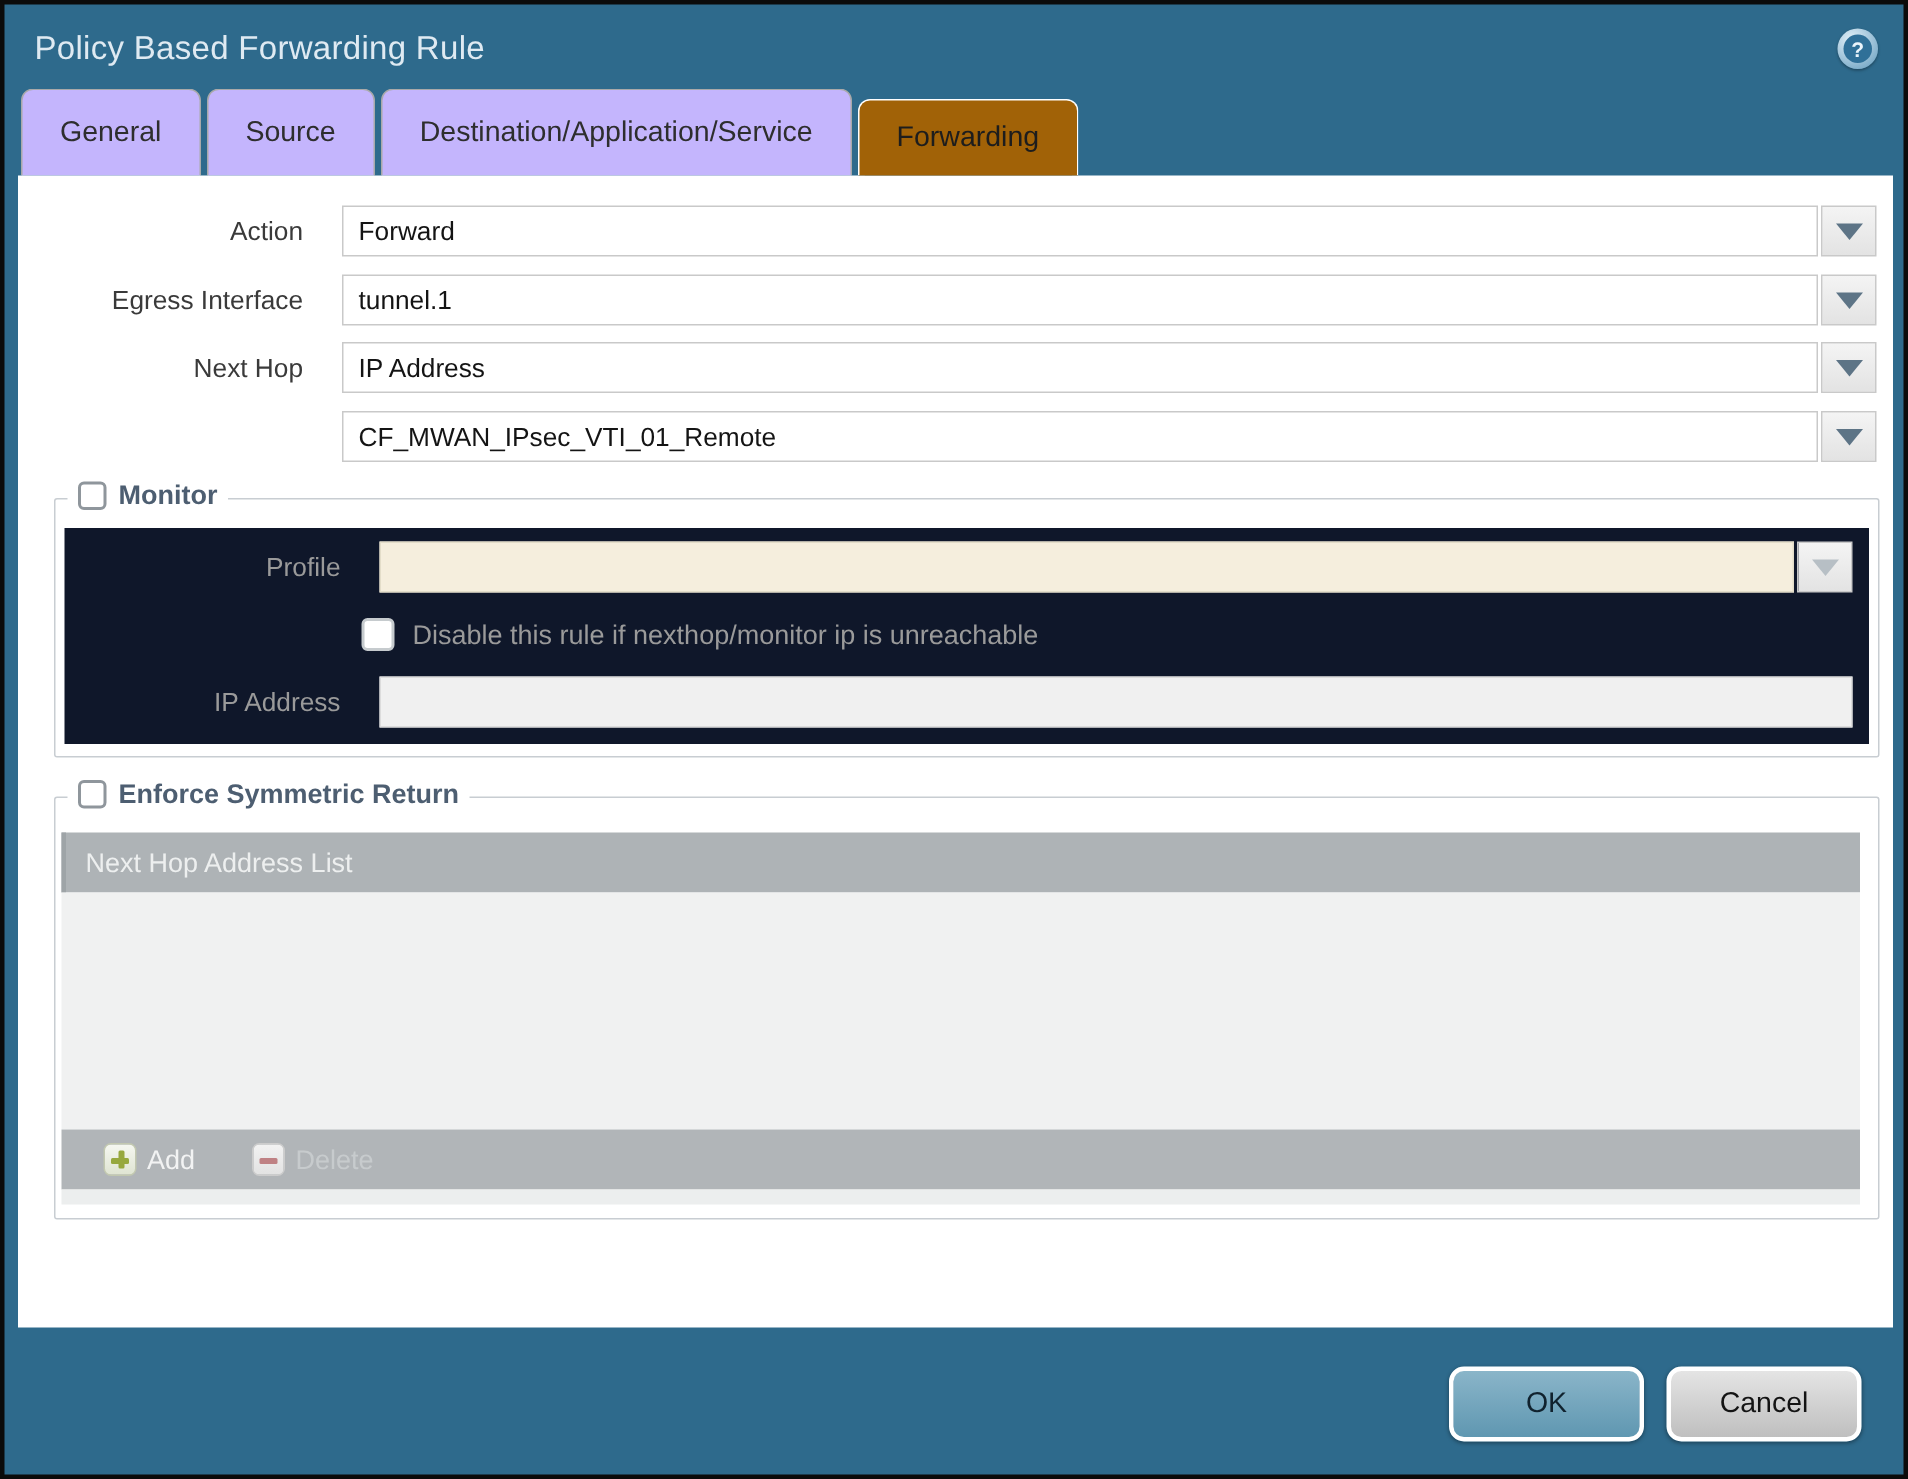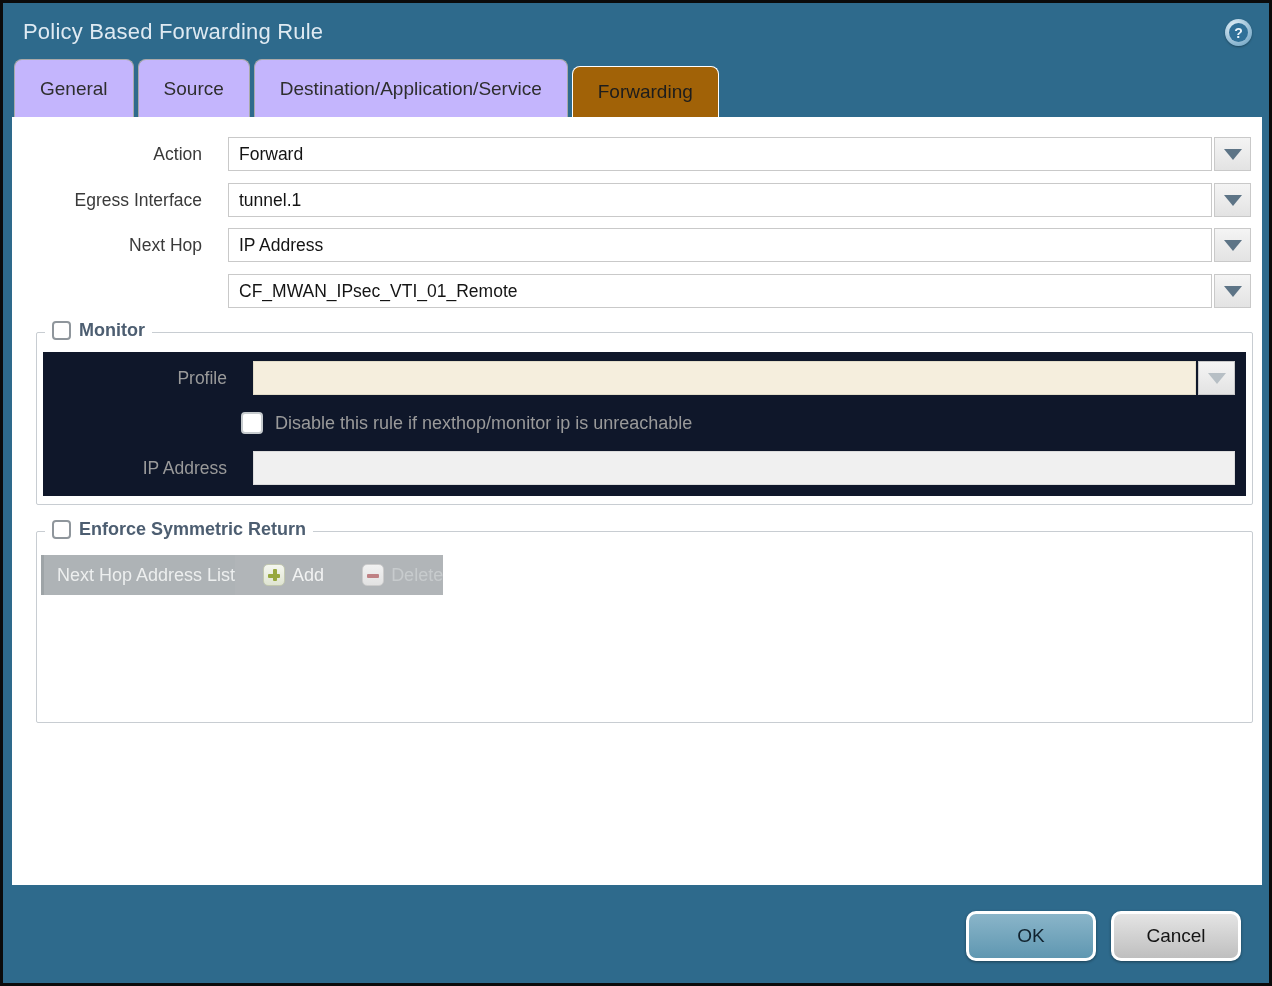--- a/index.html
+++ b/index.html
@@ -78,21 +78,21 @@
   .panel { background:#0f172a; margin:19px 6px 8px 6px; padding:9px 0 11px 0; }
   .panel .form-label { width:194px; color:#9a9a9a; }
   .panel .field.req { background:#f5eedd; border-color:#e3ddc9; cursor:default; }
   .panel .field.disabled { background:#f0f0f0; border-color:#dcdcdc; cursor:default; }
   .check-row { display:flex; align-items:flex-end; gap:12px; padding-left:198px; margin:17px 0; }
   .check-row .checkbox { width:22px; height:22px; }
   .check-label { color:#9a9a9a; font-size:18px; }
 
   
   .esr-body { padding:23px 12px 9px 4px; }
-  .nh-table { display:flex; flex-direction:row; }
+  .nh-table { display:flex; flex-direction:column; }
   .nh-header {
     height:40px; background:#aeb3b6; border-left:3px solid #9ea4a7; color:#edefef; font-size:18px;
     display:flex; align-items:center; padding-left:13px;
   }
   .nh-rows { height:158px; background:#f0f1f1; }
   .nh-footer { height:40px; background:#b1b5b8; display:flex; align-items:center; gap:22px; padding-left:12px; }
   .nh-strip { height:10px; background:#eceeee; }
   .tbl-btn { display:flex; align-items:center; gap:7px; cursor:pointer; background:none; border:none; font-family:inherit;padding-left:16px; }
   .tbl-btn.disabled { cursor:default; }
   .tbl-btn .lbl { font-size:18px; color:#f2f3f3; }

